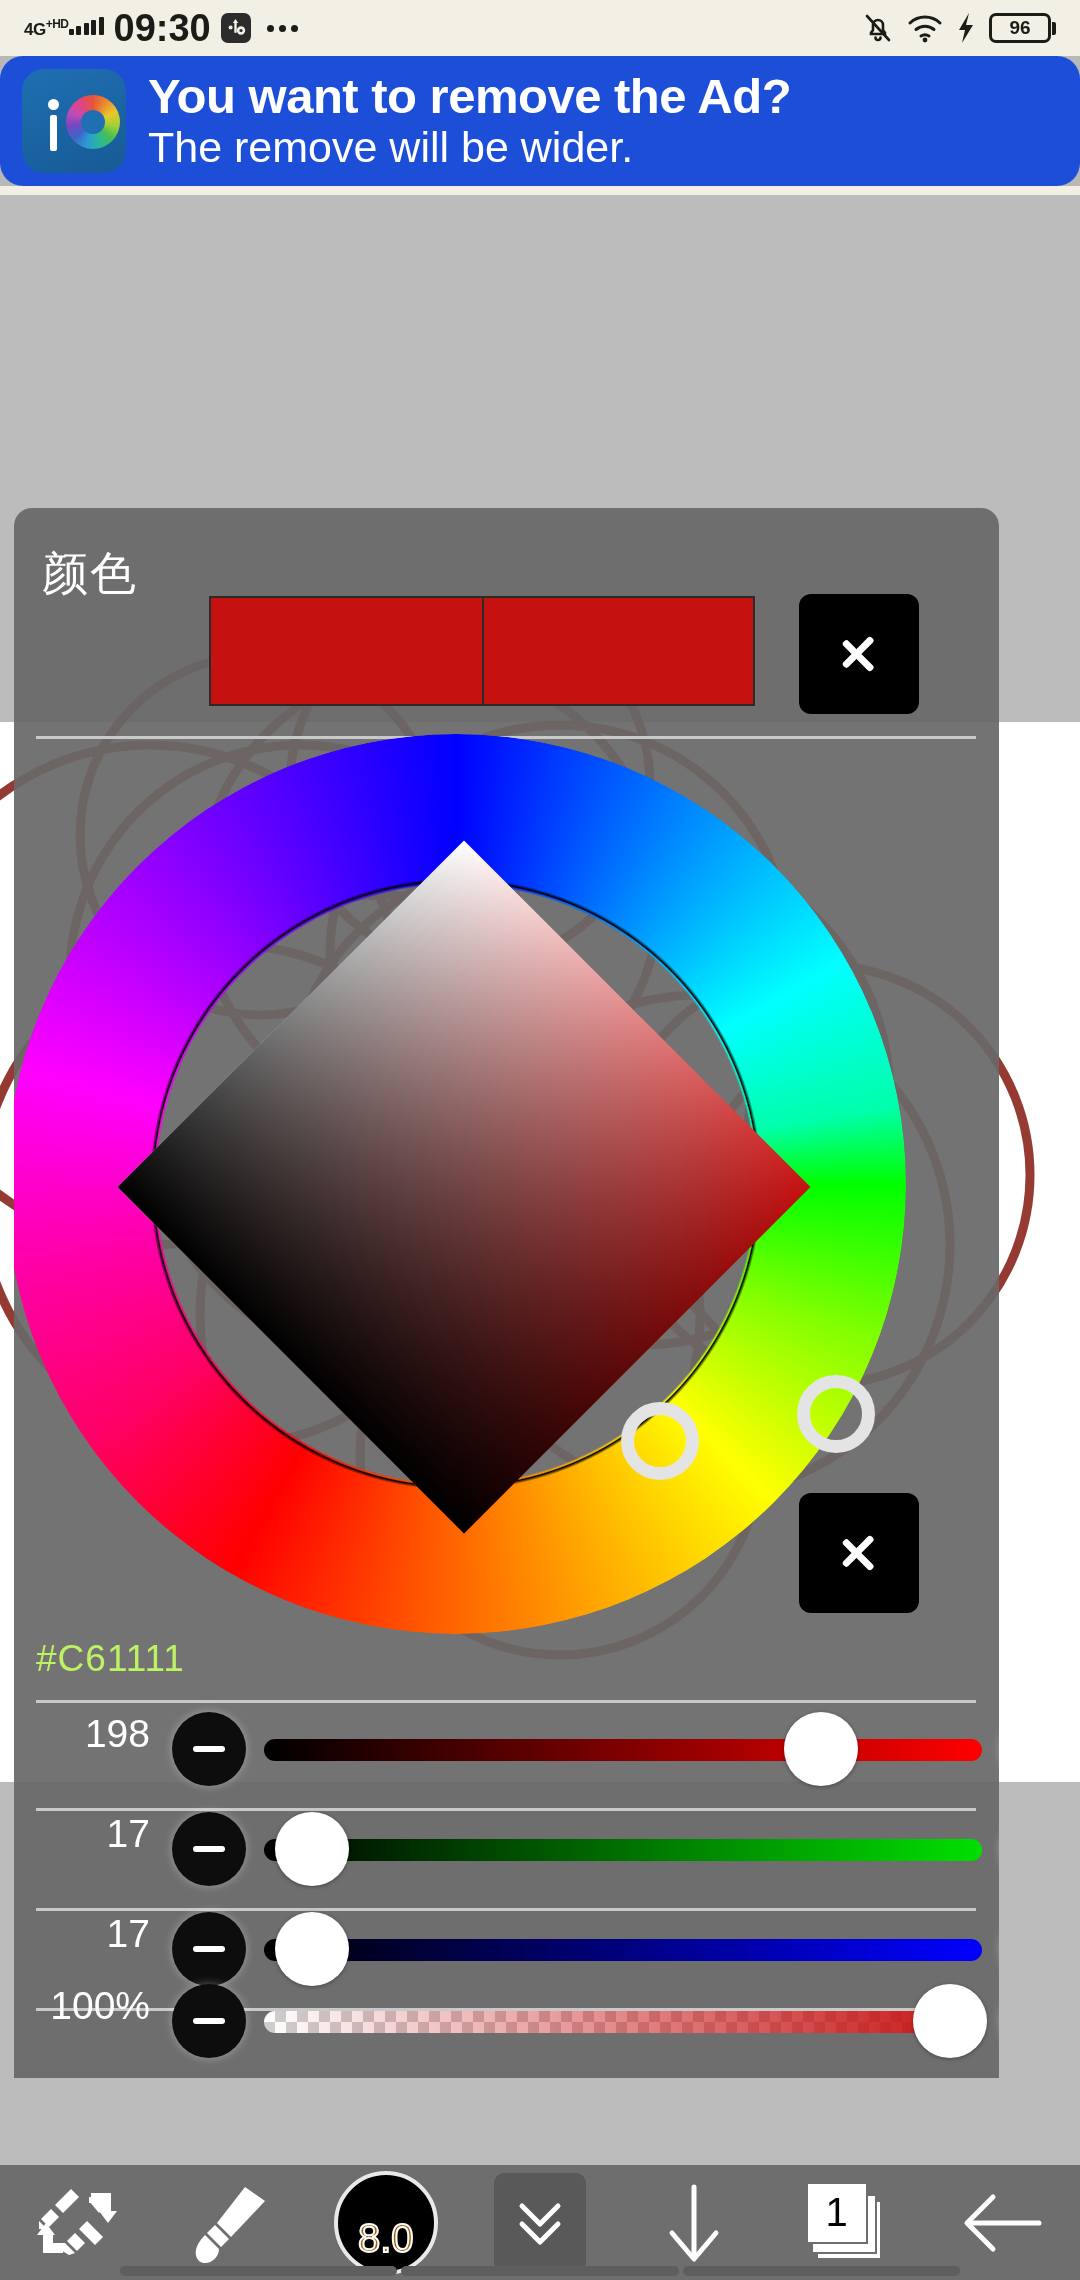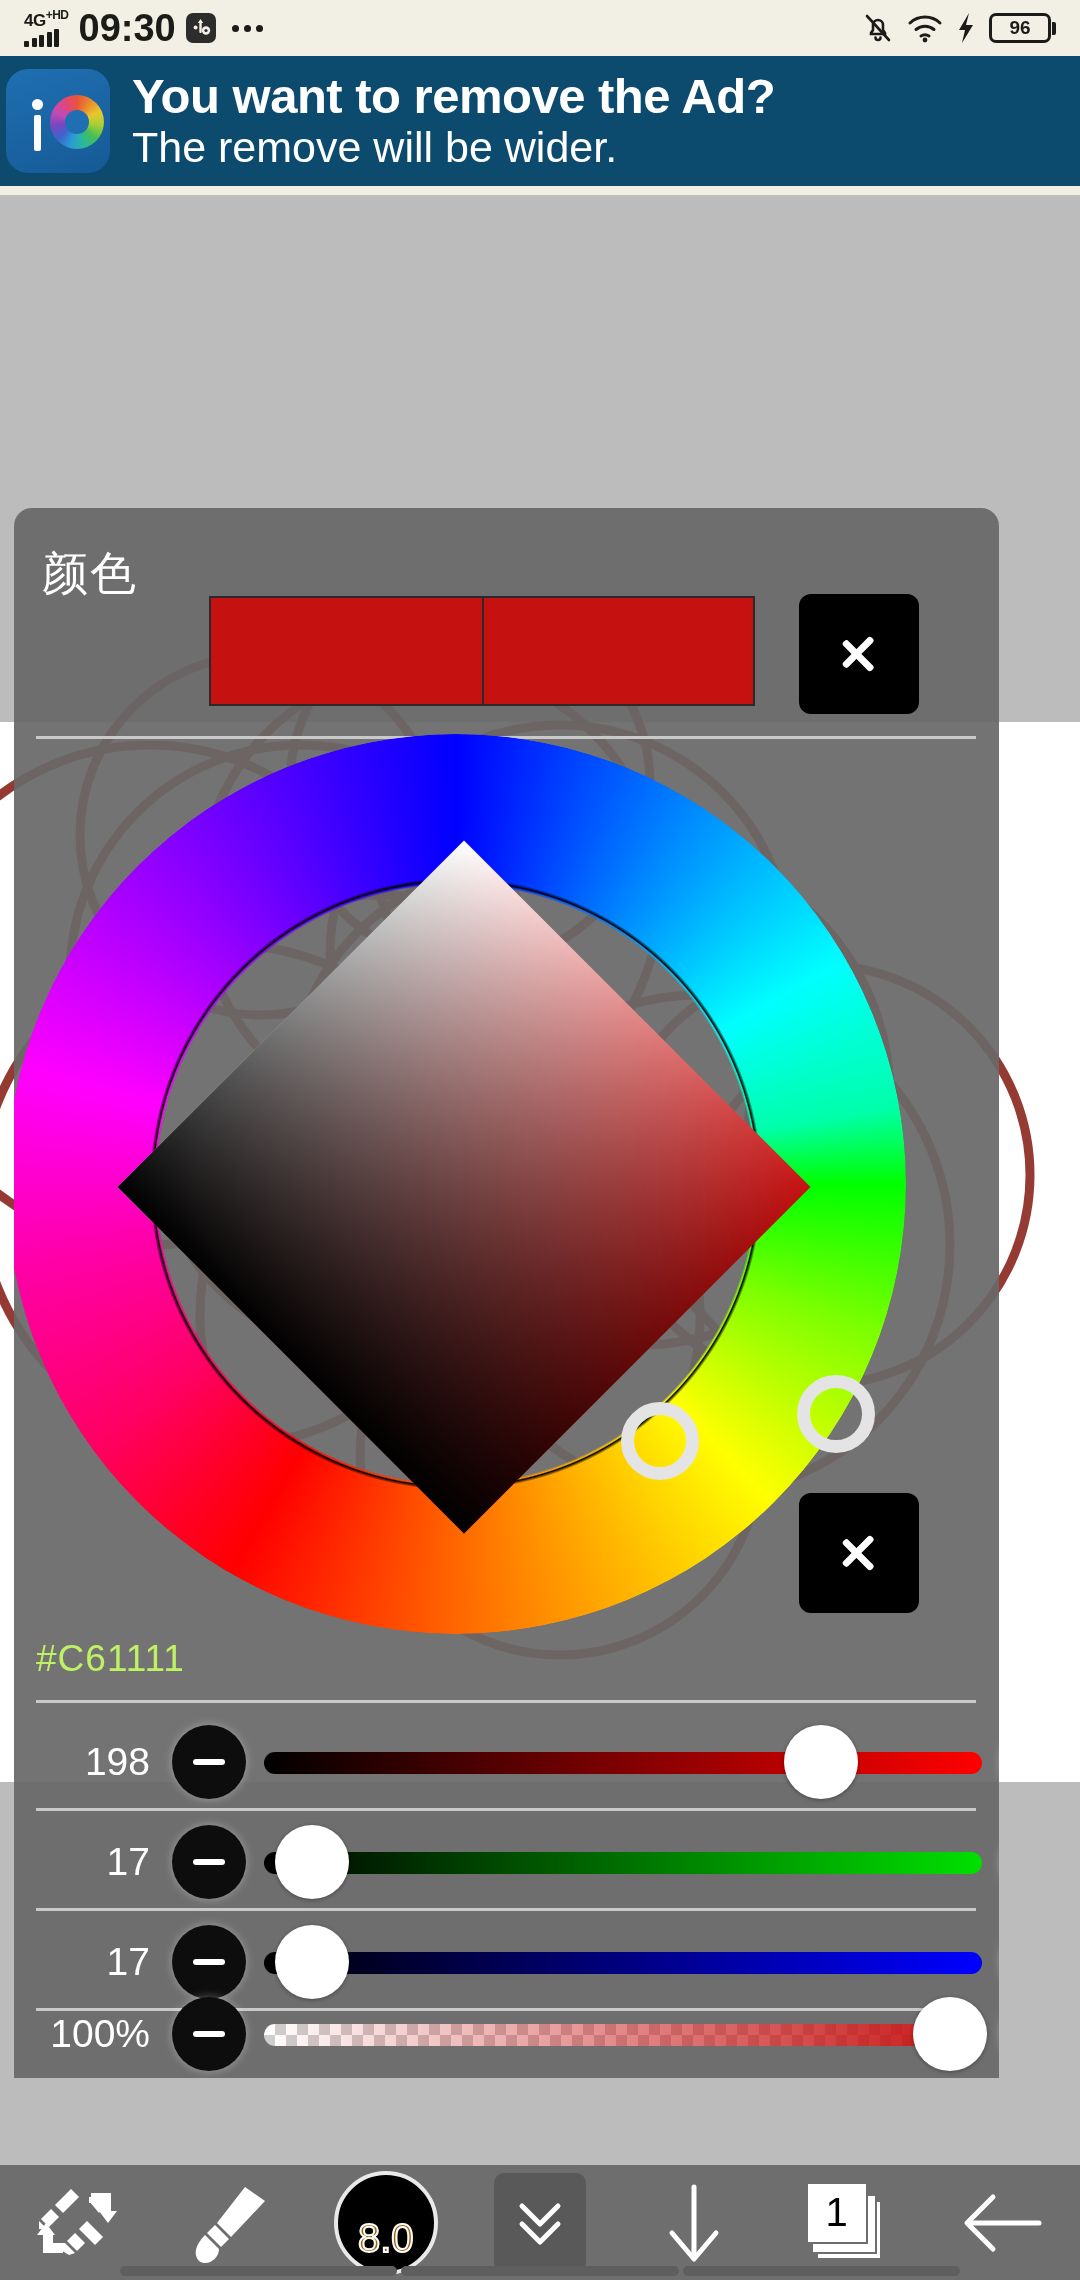--- a/index.html
+++ b/index.html
@@ -13,21 +13,21 @@
 
   
   .statusbar {
     position: absolute; left: 0; top: 0; width: 1080px; height: 56px;
     background: #f2f0e4;
     display: flex; align-items: center;
     padding: 0 24px;
     color: #1b1b18;
   }
   .sb-left { display: flex; align-items: center; gap: 10px; }
-  .sig-wrap { display: flex; flex-direction: column; align-items: flex-start; line-height: 1; justify-content: center; }
+  .sig-wrap { display: flex; flex-direction: row; align-items: flex-start; line-height: 1; justify-content: center; }
   .sig-label { font-size: 17px; font-weight: bold; letter-spacing: -0.5px; margin-bottom: 1px;}
   .sig-label sup { font-size: 12px; }
   .bars { display: flex; align-items: flex-end; gap: 2.5px; height: 17px; }
   .bars i { display: block; width: 5px; background: #1b1b18; border-radius: 1px; }
   .bars i:nth-child(1){height:6px}.bars i:nth-child(2){height:9px}
   .bars i:nth-child(3){height:12px}.bars i:nth-child(4){height:15px}
   .bars i:nth-child(5){height:18px}
   .sb-time { font-size: 38px; font-weight: bold; letter-spacing: 0px; }
   .usb-badge {
     width: 30px; height: 30px; background: #2c2c2c; border-radius: 7px;
@@ -42,21 +42,21 @@
   .batt-body{
     border:3px solid #1b1b18; border-radius:7px; width:62px; height:30px;
     display:flex; align-items:center; justify-content:center;
     font-size:19px; font-weight:bold;
   }
   .batt-cap{ width:4px;height:13px;background:#1b1b18;border-radius:0 2px 2px 0; margin-left:1px;}
 
   
   .ad {
     position:absolute; left:0; top:56px; width:1080px; height:130px;
-    background:#0c4a6e; display:flex; align-items:center; padding-left:6px;
+    background:#1d4ed8; display:flex; align-items:center; padding-left:22px;border-radius:23px;
   }
   .ad-icon {
     width:104px;height:104px;border-radius:22px;
     background:linear-gradient(160deg,#1f6fb2 0%,#165a96 100%);
     position:relative; flex:0 0 auto;
   }
   .ad-icon .i-dot{position:absolute;left:26px;top:30px;width:11px;height:11px;border-radius:50%;background:#fff;}
   .ad-icon .i-stem{position:absolute;left:28px;top:46px;width:7px;height:36px;background:#fff;border-radius:2px;}
   .ad-icon .wheel{
     position:absolute; left:44px; top:26px; width:54px;height:54px;border-radius:50%;
@@ -166,21 +166,21 @@
   }
 
   .hexcode {
     position:absolute; left:22px; top:1130px;
     color:#bef264; font-size:37px; letter-spacing:1px;
   }
 
   
   .slider-row {
     position:absolute; left:0; width:1060px; height:99px;
-    display:flex; align-items:center;
+    display:flex; align-items:flex-start;
   }
   .sl-val {
     width:158px; text-align:right; padding-right:22px;
     color:#fff; font-size:39px;
   }
   .circ-btn {
     width:74px;height:74px;border-radius:50%;background:#0d0d0d;
     display:flex;align-items:center;justify-content:center;flex:0 0 auto;cursor:pointer;
     box-shadow:0 0 10px rgba(255,255,255,0.35); border:none;
   }

